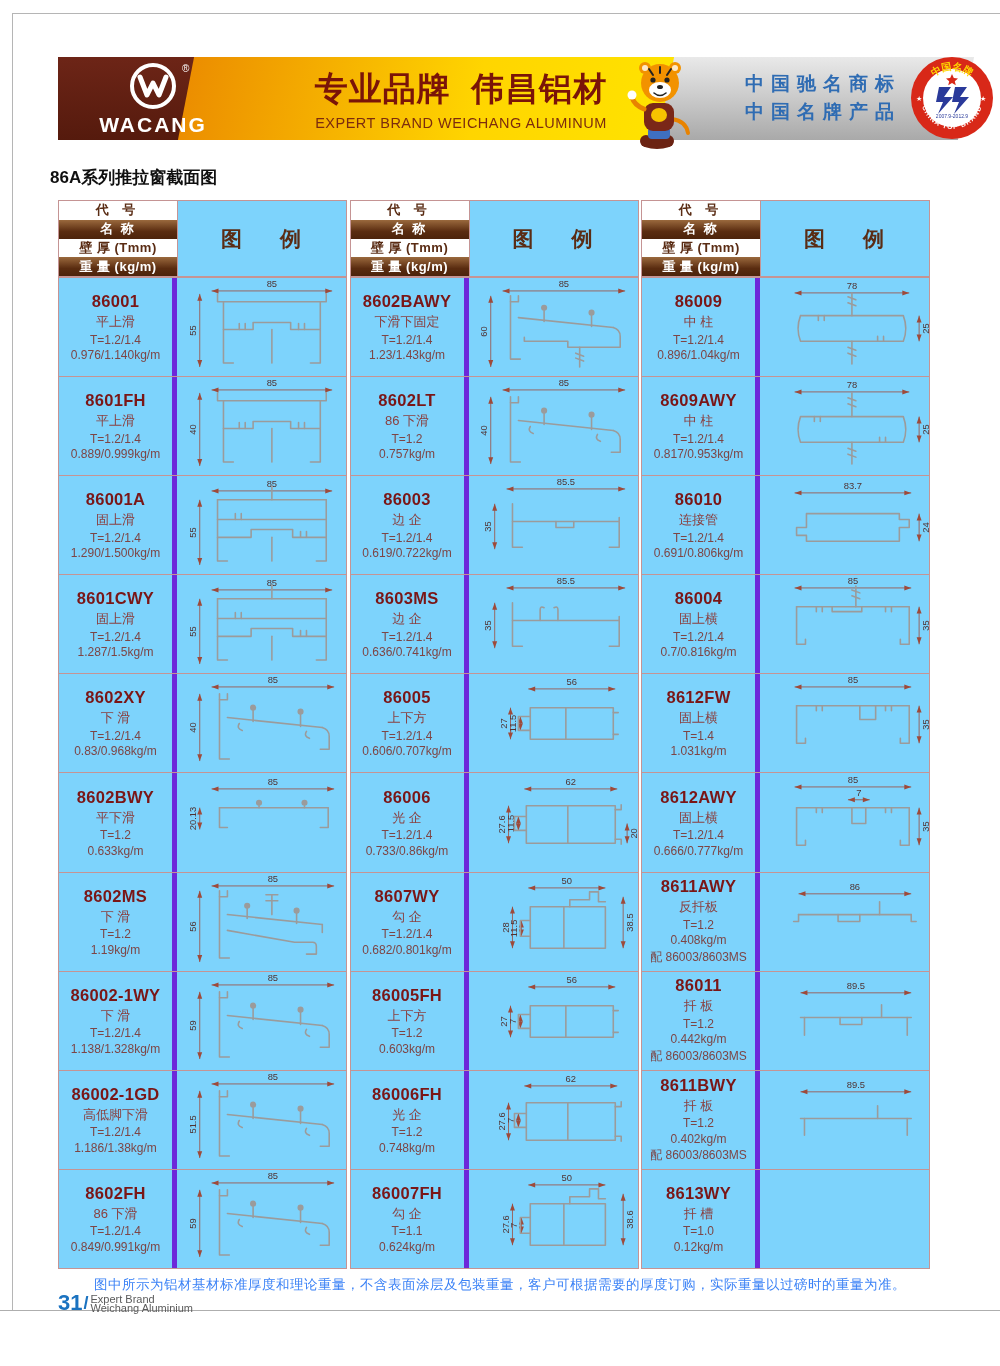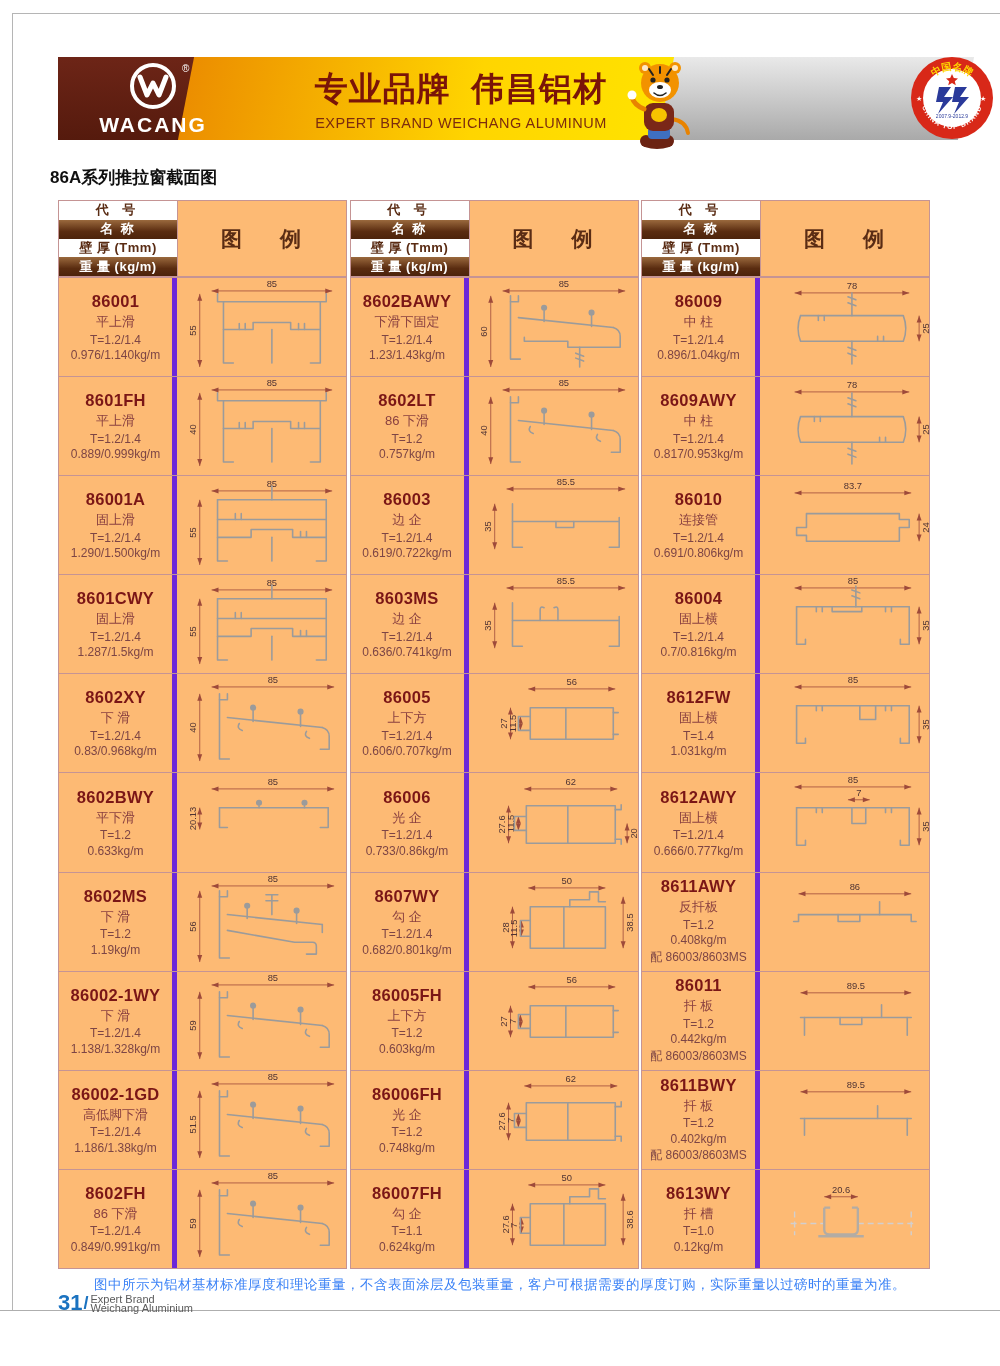--- a/index.html
+++ b/index.html
@@ -28,21 +28,21 @@
   .honors{position:absolute;left:656px;top:13px;width:218px;text-align:center;}
   .honors div{font-size:19px;font-weight:bold;color:#2f6cb3;letter-spacing:7px;line-height:28px;white-space:nowrap;}
   .tiger{position:absolute;left:566px;top:0px;}
   .badge{position:absolute;left:850px;top:-3px;}
 
   
   .page-title{position:absolute;left:50px;top:166px;font-size:17px;font-weight:bold;color:#101010;}
 
   
   .tables{position:absolute;left:58px;top:200px;width:872px;display:flex;gap:2.5px;}
-  .ptable{width:289px;border:1px solid #c59494;background:#fdba74;box-sizing:border-box;}
+  .ptable{width:289px;border:1px solid #c59494;background:#7dd3fc;box-sizing:border-box;}
   .phead{display:flex;border-bottom:1px solid #c59494;height:75px;}
   .phead-left{width:118px;border-right:1px solid #c59494;display:flex;flex-direction:column;}
   .hrow{height:18.75px;display:flex;align-items:center;justify-content:center;
         font-weight:bold;font-size:13px;box-sizing:border-box;}
   .hrow.light{color:#5a2c14;background:#fff;letter-spacing:5px;}
   .hrow.dark{color:#fff;background:linear-gradient(180deg,#9a693d,#5a2c10 60%,#4c230b);letter-spacing:2px;}
   .hrow.tight{letter-spacing:0.5px;}
   .phead-legend{flex:1;display:flex;align-items:center;justify-content:center;
         font-size:21px;font-weight:bold;color:#5a2c14;letter-spacing:16px;padding-left:14px;}
   .prow{display:flex;border-top:1px solid #c59494;height:99.1px;box-sizing:border-box;}
@@ -114,20 +114,24 @@
       <ellipse cx="36" cy="33" rx="11" ry="8" fill="#fff"></ellipse>
       <circle cx="29" cy="23" r="2.6" fill="#222"></circle>
       <circle cx="43" cy="23" r="2.6" fill="#222"></circle>
       <ellipse cx="36" cy="30" rx="3" ry="2" fill="#222"></ellipse>
       <path d="M30,36 q6,5 12,0" fill="none" stroke="#222" stroke-width="1.6" stroke-linecap="round"></path>
       <path d="M25,12 l4,6 M36,10 v6 M47,12 l-4,6" stroke="#222" stroke-width="2" stroke-linecap="round"></path>
       <ellipse cx="35" cy="58" rx="8" ry="7" fill="#f7c300"></ellipse>
     </svg>
   </div>
 
+  <div class="honors">
+    <div>中国驰名商标</div>
+    <div>中国名牌产品</div>
+  </div>
 
   <div class="badge">
     <svg width="88" height="88" viewBox="0 0 88 88">
       <defs>
         <path id="arcT" d="M 16,44 A 28,28 0 0 1 72,44"></path>
         <path id="arcB" d="M 13,44 A 31,31 0 0 0 75,44"></path>
       </defs>
       <circle cx="44" cy="44" r="41" fill="#d82818"></circle>
       <circle cx="44" cy="44" r="29" fill="#fff"></circle>
       <text font-size="10" font-weight="bold" fill="#ffd700"><textPath href="#arcT" startOffset="50%" text-anchor="middle">中国名牌</textPath></text>
@@ -1124,35 +1128,20 @@
    </div>
   </div>
   <div class="prow">
    <div class="pinfo">
     <div class="pcode">8613WY</div>
     <div class="pname">扦 槽</div>
     <div class="pt">T=1.0</div>
     <div class="pw">0.12kg/m</div>
 
    </div>
-   <div class="pdiag">
-    <svg viewBox="0 0 170 95">
-            <g class="dim">
-              <line x1="64" y1="25" x2="98" y2="25"></line>
-              <path d="M64,25 l7,-2.5 v5 z"></path>
-              <path d="M98,25 l-7,-2.5 v5 z"></path>
-              <text x="81" y="21.5" text-anchor="middle">20.6</text>
-            </g>
-            <path class="pfd" d="M30,52 H64 M98,52 H156"></path>
-            <path class="pfd" d="M34,40 V64 M152,40 V64"></path>
-            <path class="pfb" d="M64,36 h6 M98,36 h-6"></path>
-            <path class="pfb" d="M64,36 V58 q0,5 5,5 h24 q5,0 5,-5 V36"></path>
-            <path class="pfb" d="M58,65 H104"></path>
-          </svg>
-   </div>
   </div>
  </div>
   </div>
 
 <div class="footer-note">图中所示为铝材基材标准厚度和理论重量，不含表面涂层及包装重量，客户可根据需要的厚度订购，实际重量以过磅时的重量为准。</div>
 <div class="pageno">
   <span class="num">31</span>
   <span class="slash">/</span>
   <span class="brand">
     <span>Expert Brand</span><br>

